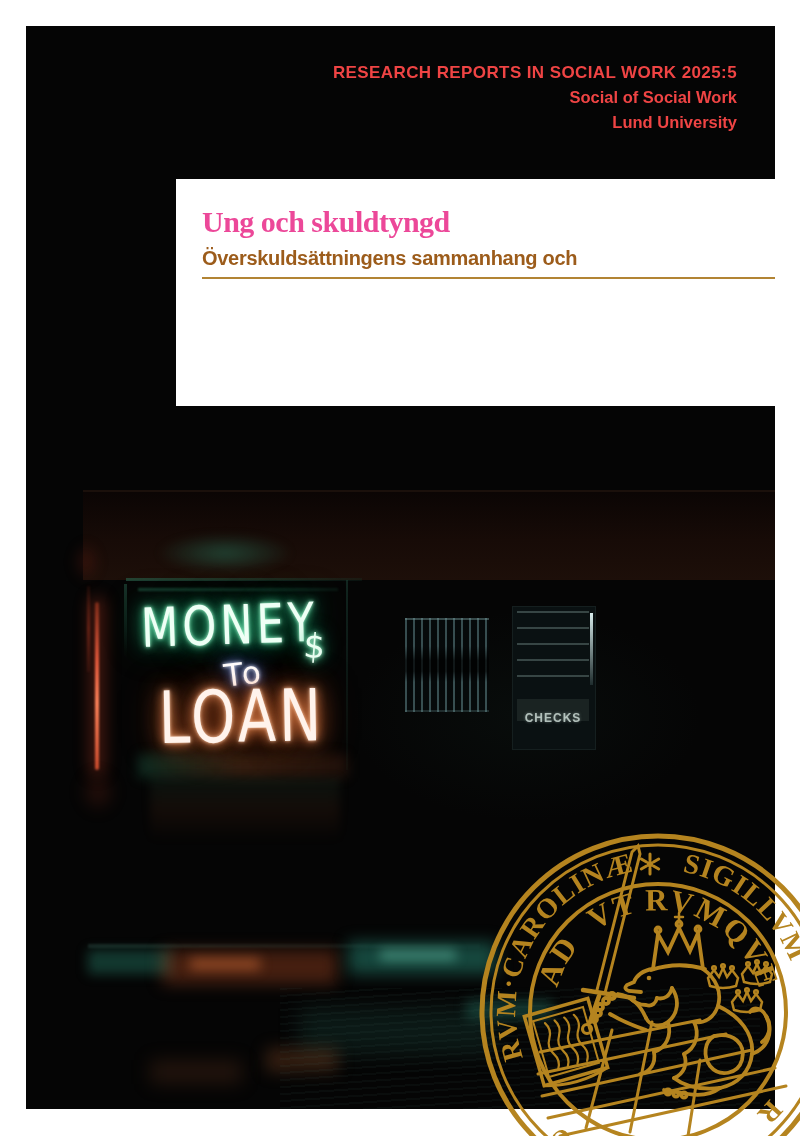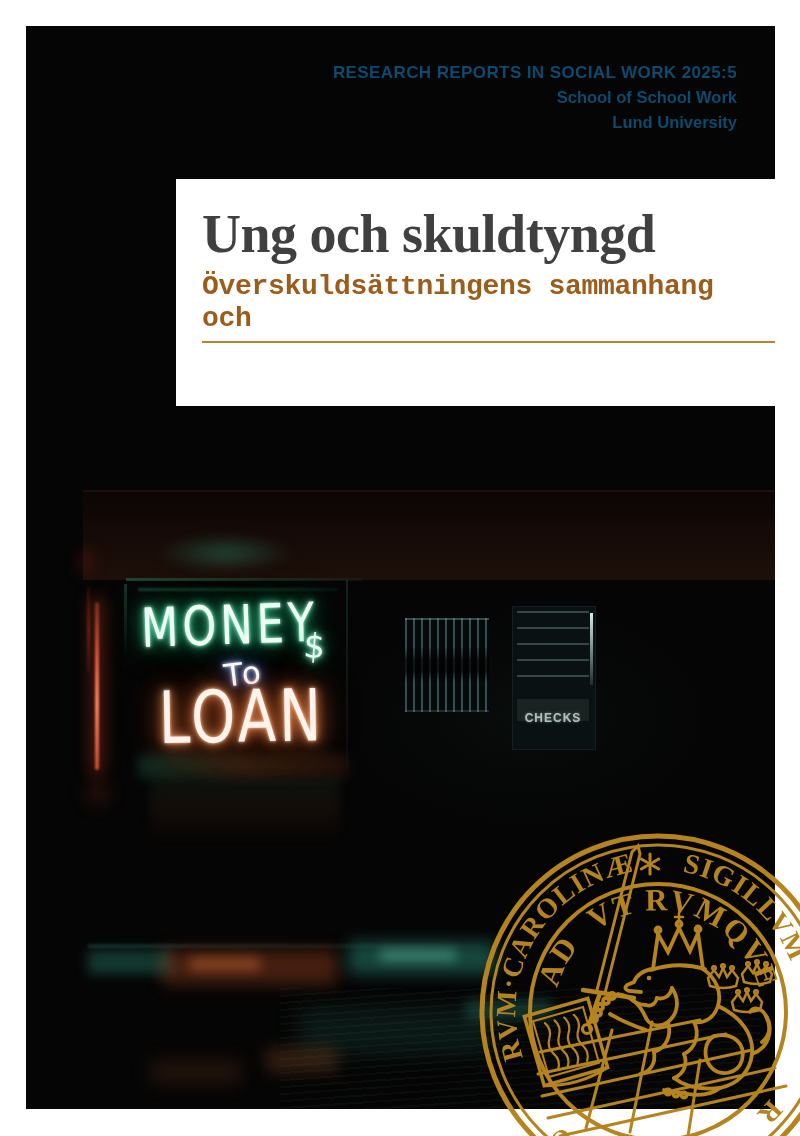--- a/index.html
+++ b/index.html
@@ -49,28 +49,28 @@
   .orange1b{left:164px;top:932px;width:70px;height:12px;background:rgba(230,120,60,.45);}
   .teal2{left:322px;top:916px;width:148px;height:32px;background:rgba(40,140,120,.5);filter:blur(8px);}
   .teal2b{left:354px;top:924px;width:76px;height:10px;background:rgba(120,220,190,.45);}
   .teal3{left:440px;top:974px;width:86px;height:20px;background:rgba(40,130,110,.38);}
   .teal-low{left:274px;top:982px;width:195px;height:46px;background:rgba(30,80,70,.28);filter:blur(10px);}
   .warm-low{left:240px;top:1022px;width:72px;height:24px;background:rgba(150,80,40,.32);filter:blur(8px);}
   .warm-low2{left:124px;top:1034px;width:92px;height:24px;background:rgba(130,70,38,.22);filter:blur(9px);}
   .ground-tex{left:254px;top:962px;width:480px;height:130px;
     background:repeating-linear-gradient(176deg,rgba(60,95,88,.09) 0 2px,transparent 2px 7px);}
   
-  .header{position:absolute;top:60px;right:63px;text-align:right;color:#0c4a6e;z-index:4;}
+  .header{position:absolute;top:60px;right:63px;text-align:right;color:#ef4444;z-index:4;}
   .header .l1{font-size:17px;font-weight:bold;letter-spacing:.4px;line-height:25px;}
   .header .l2{font-size:16.5px;font-weight:bold;line-height:25px;}
   
   .titlebox{position:absolute;left:176px;top:179px;right:0;height:227px;background:#ffffff;z-index:5;
     padding:28px 25px 0 26px;box-sizing:border-box;}
-  .title{font-family:"Liberation Serif",serif;font-weight:bold;font-size:54px;line-height:1.0;color:#404040;letter-spacing:-.5px;}
-  .subtitle{font-family:Liberation Mono, monospace;font-weight:bold;font-size:28px;line-height:1.13;color:#9c5c1b;margin-top:10px;letter-spacing:-.3px;}
+  .title{font-family:"Liberation Serif",serif;font-weight:bold;font-size:30px;line-height:1.0;color:#ec4899;letter-spacing:-.5px;}
+  .subtitle{font-family:Liberation Sans, sans-serif;font-weight:bold;font-size:20px;line-height:1.13;color:#9c5c1b;margin-top:10px;letter-spacing:-.3px;}
   .subtitle span{display:block;}
   .rule{height:2px;background:#b28434;margin-top:7px;}
   .authors{margin-top:12px;font-size:13px;font-weight:bold;color:#9a5d1d;letter-spacing:.2px;line-height:19.5px;}
   
   .seal{position:absolute;left:0;top:0;z-index:6;pointer-events:none;}
 </style>
 </head>
 <body>
 
 <div class="page">
@@ -115,21 +115,21 @@
     <div class="streak teal2b"></div>
     <div class="streak teal3"></div>
     <div class="teal-low"></div>
     <div class="warm-low"></div>
     <div class="warm-low2"></div>
     <div class="ground-tex"></div>
   </div>
 
   <div class="header">
     <div class="l1">RESEARCH REPORTS IN SOCIAL WORK 2025:5</div>
-    <div class="l2">School of School Work</div>
+    <div class="l2">Social of Social Work</div>
     <div class="l2">Lund University</div>
   </div>
 
   <div class="titlebox">
     <div class="title">Ung och skuldtyngd</div>
     <div class="subtitle">
       <span>Överskuldsättningens sammanhang och</span>
     </div>
     <div class="rule"></div>
     <div class="authors">

